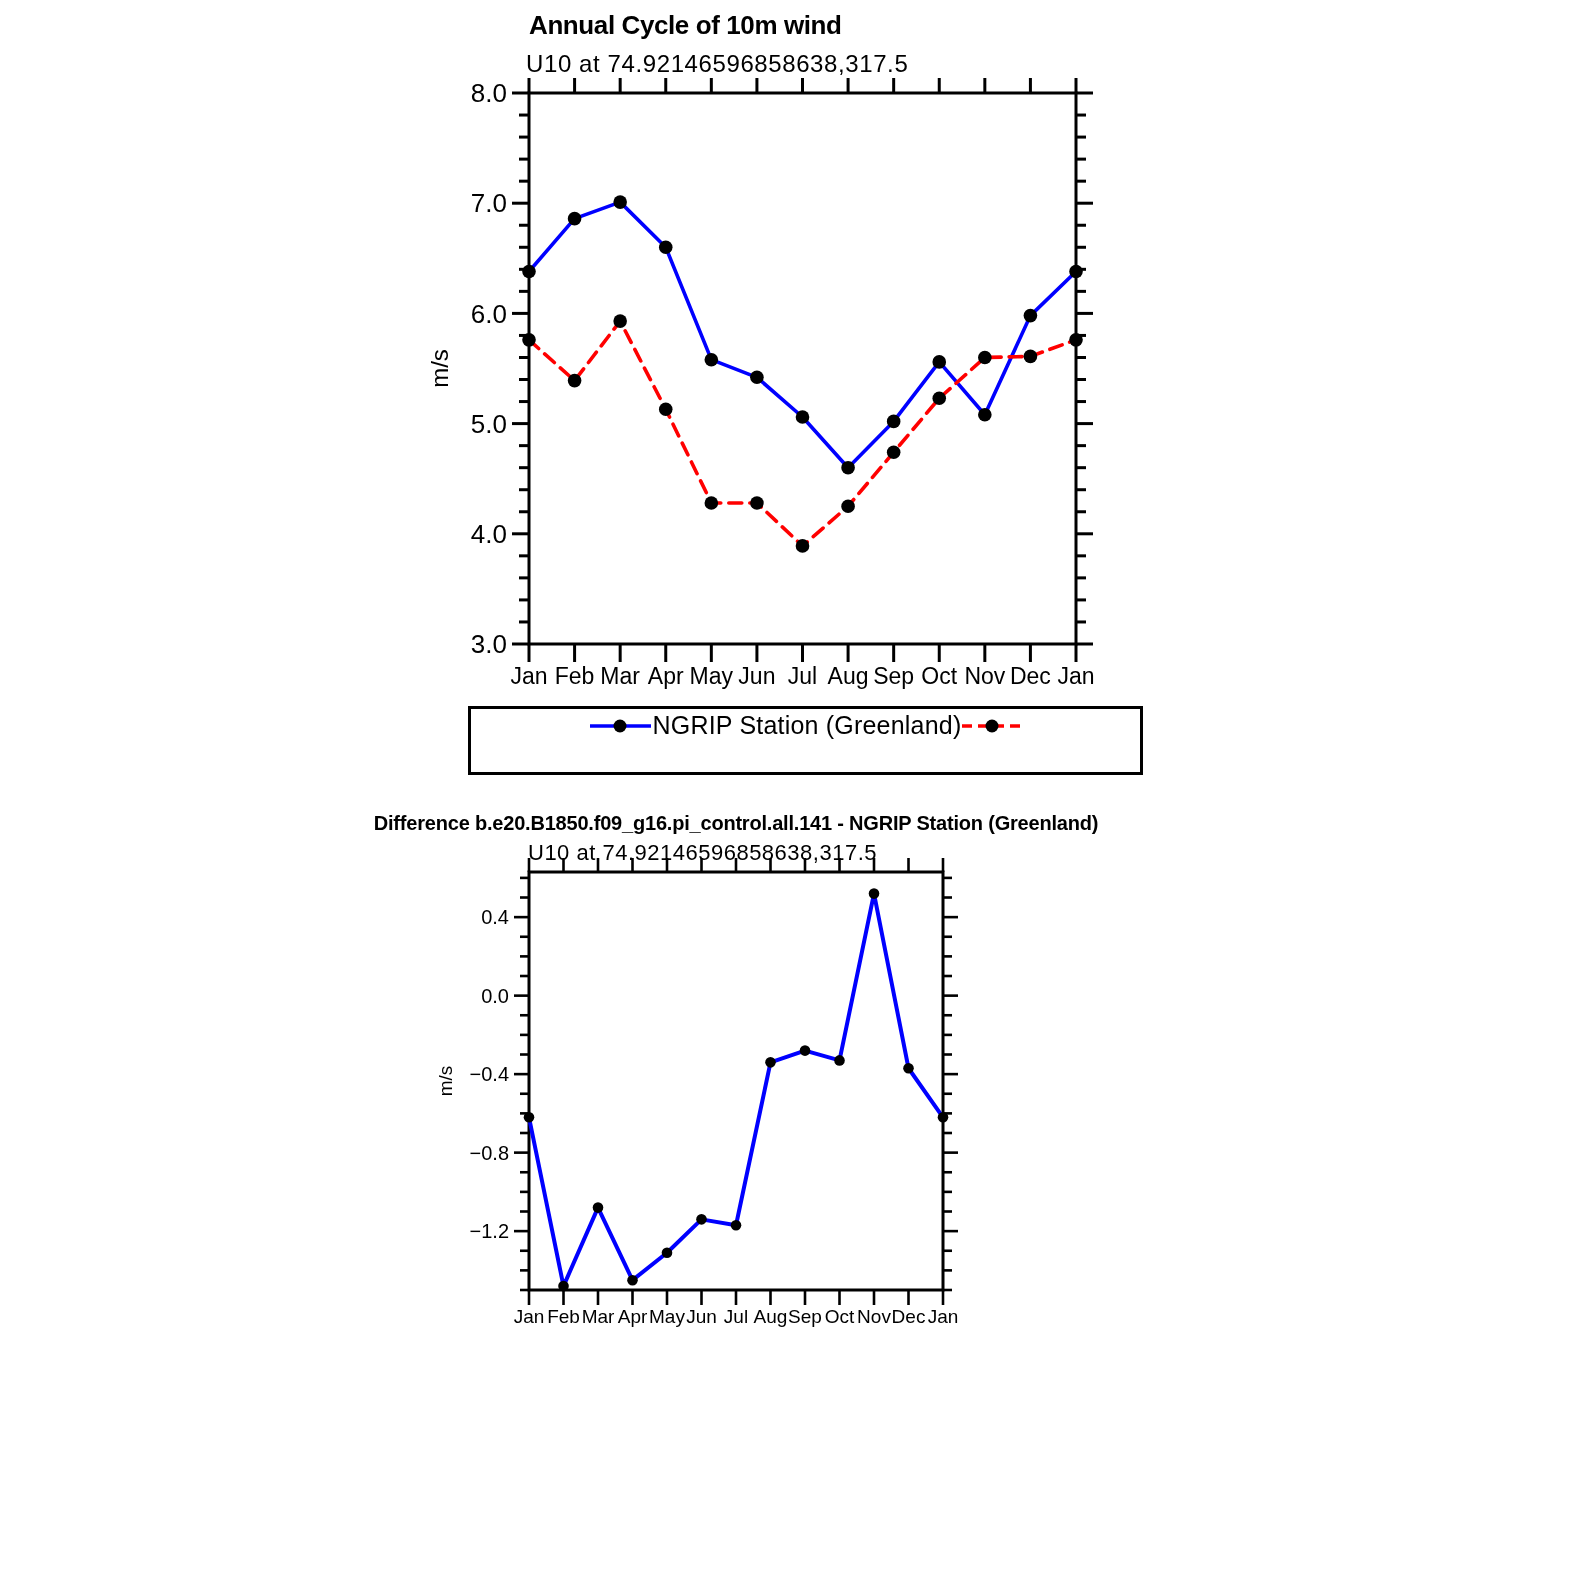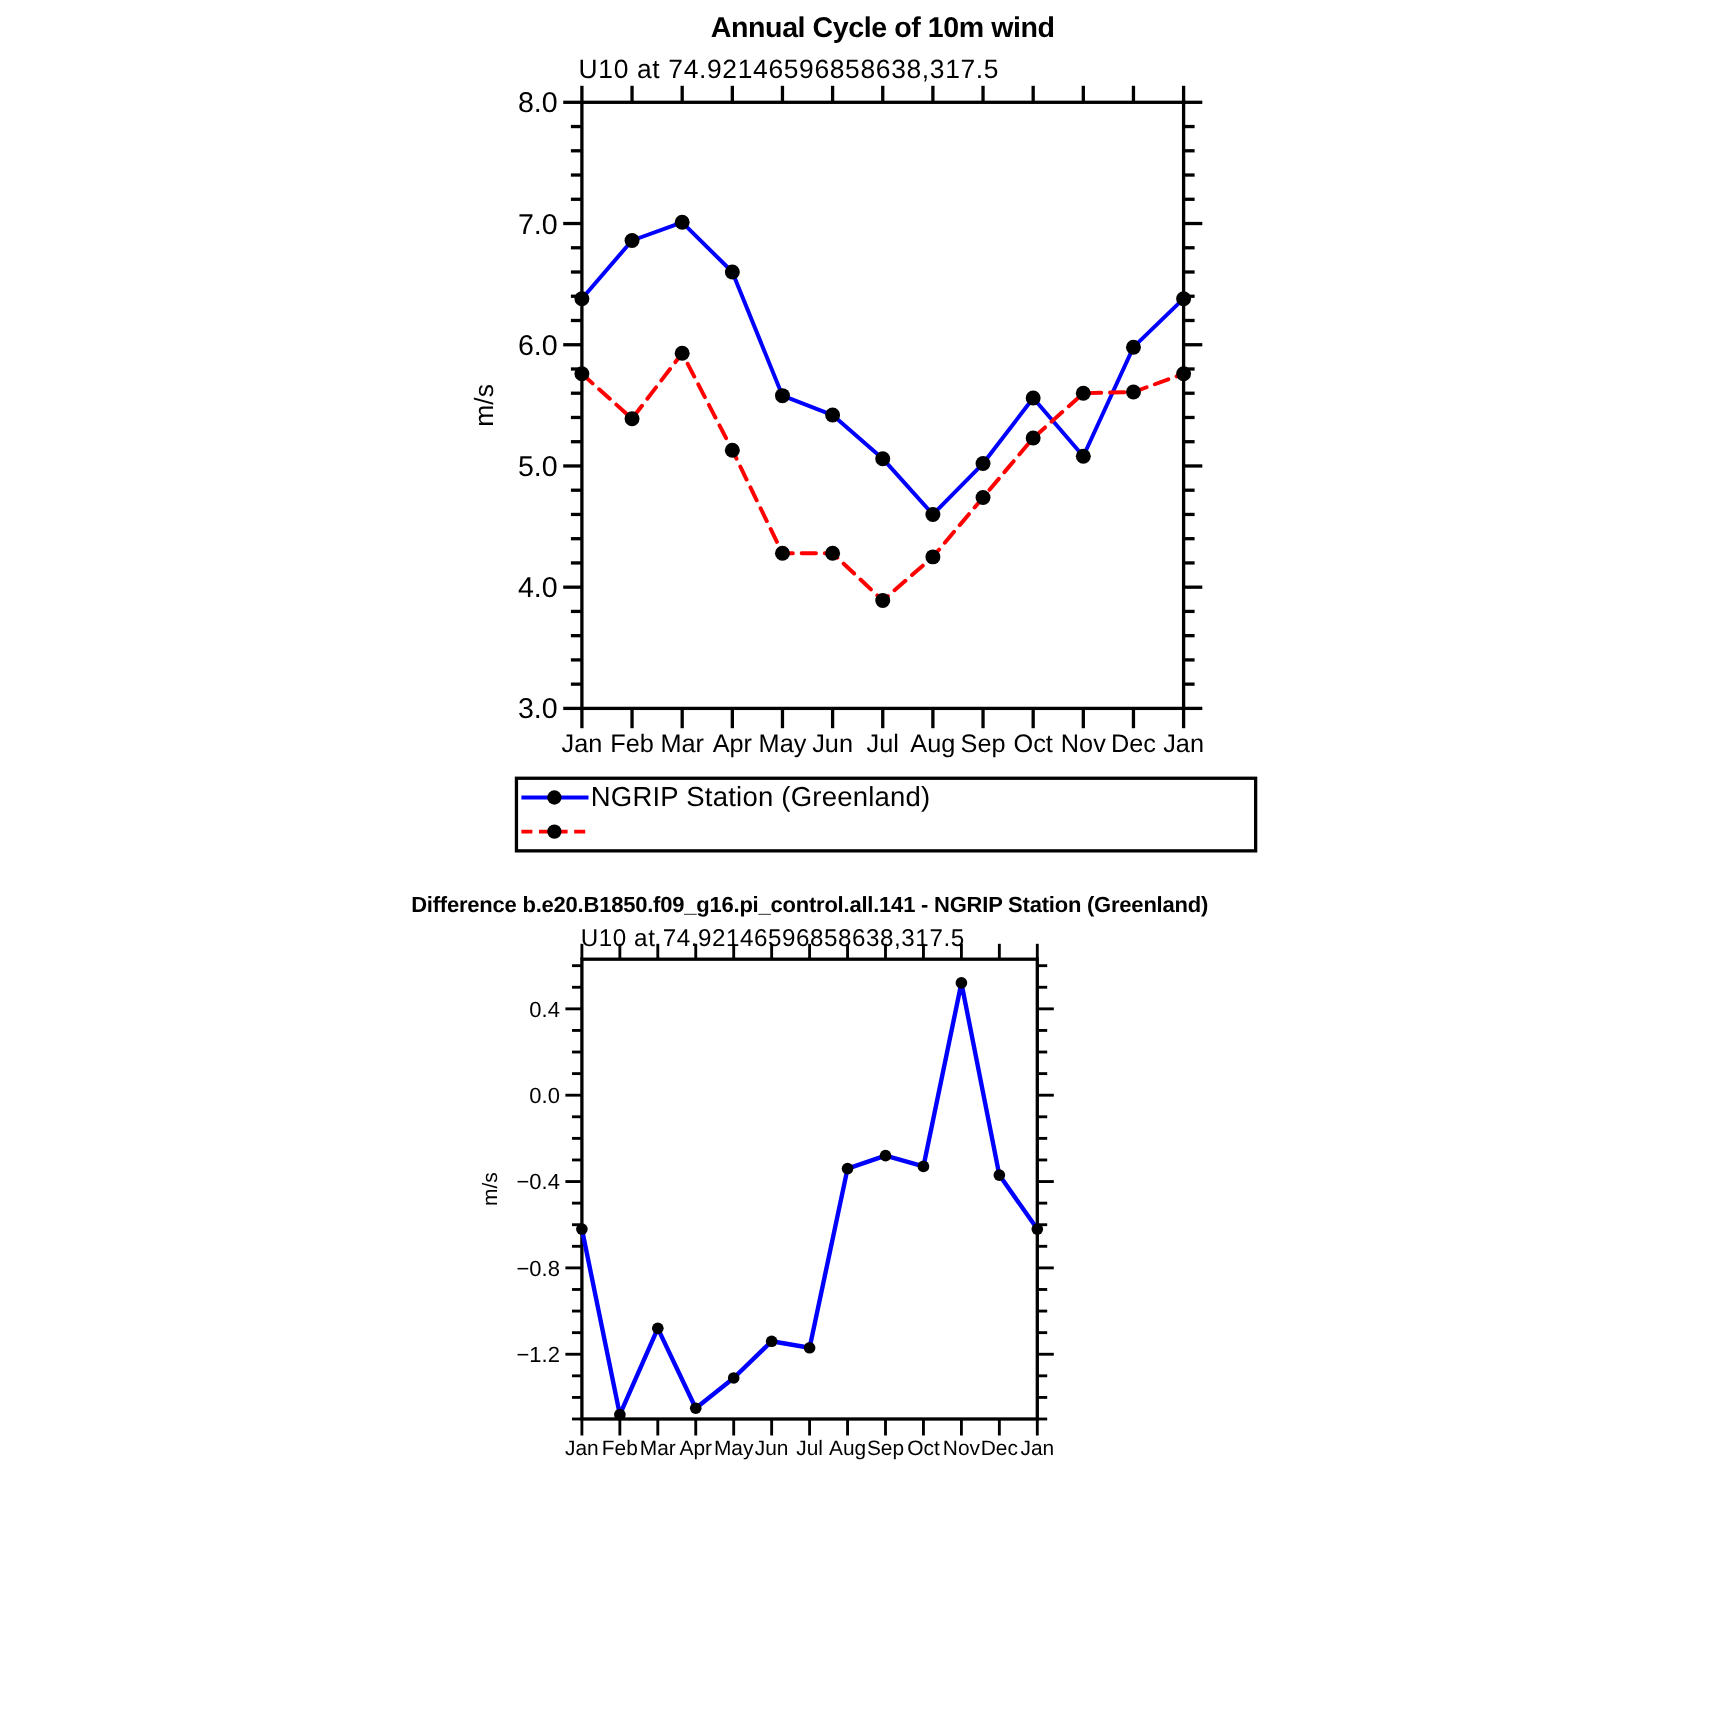--- a/index.html
+++ b/index.html
@@ -1,26 +1,26 @@
 <!DOCTYPE html>
 <html><head>
 <meta charset="utf-8">
 <style>
   html,body{margin:0;padding:0;background:#ffffff;}
   .canvas{position:relative;width:1574px;height:1574px;background:#ffffff;overflow:hidden;
           font-family:"Liberation Sans","DejaVu Sans",sans-serif;color:#000;}
   .chart-svg{position:absolute;left:0;top:0;pointer-events:none;}
-  .t-title{position:absolute;left:529px;top:10px;width:547px;text-align:center;
+  .t-title{position:absolute;left:529px;top:10px;width:547px;text-align:left;
            font-size:26px;font-weight:bold;letter-spacing:-0.4px;white-space:nowrap;}
   .t-sub{position:absolute;left:526px;top:50px;font-size:24px;letter-spacing:0.6px;white-space:nowrap;}
   .b-title{position:absolute;left:345px;top:812px;width:782px;text-align:center;
            font-size:20px;font-weight:bold;letter-spacing:-0.2px;white-space:nowrap;}
   .b-sub{position:absolute;left:528px;top:840px;font-size:22px;letter-spacing:0.5px;white-space:nowrap;}
   .legend{position:absolute;left:468px;top:706px;width:675px;height:69px;border:3px solid #000;
-          box-sizing:border-box;display:flex;flex-direction:column;justify-content:center;
+          box-sizing:border-box;display:flex;flex-direction:row;justify-content:center;
           padding:1px 0 1px 2px;background:#fff;}
   .legend-row{display:flex;align-items:center;height:31px;white-space:nowrap;}
   .legend-row .lbl{font-size:25px;letter-spacing:0.2px;margin-left:1px;}
   .sample{flex:0 0 auto;display:block;}
 </style>
 </head>
 <body>
 
 <div class="canvas">
 

